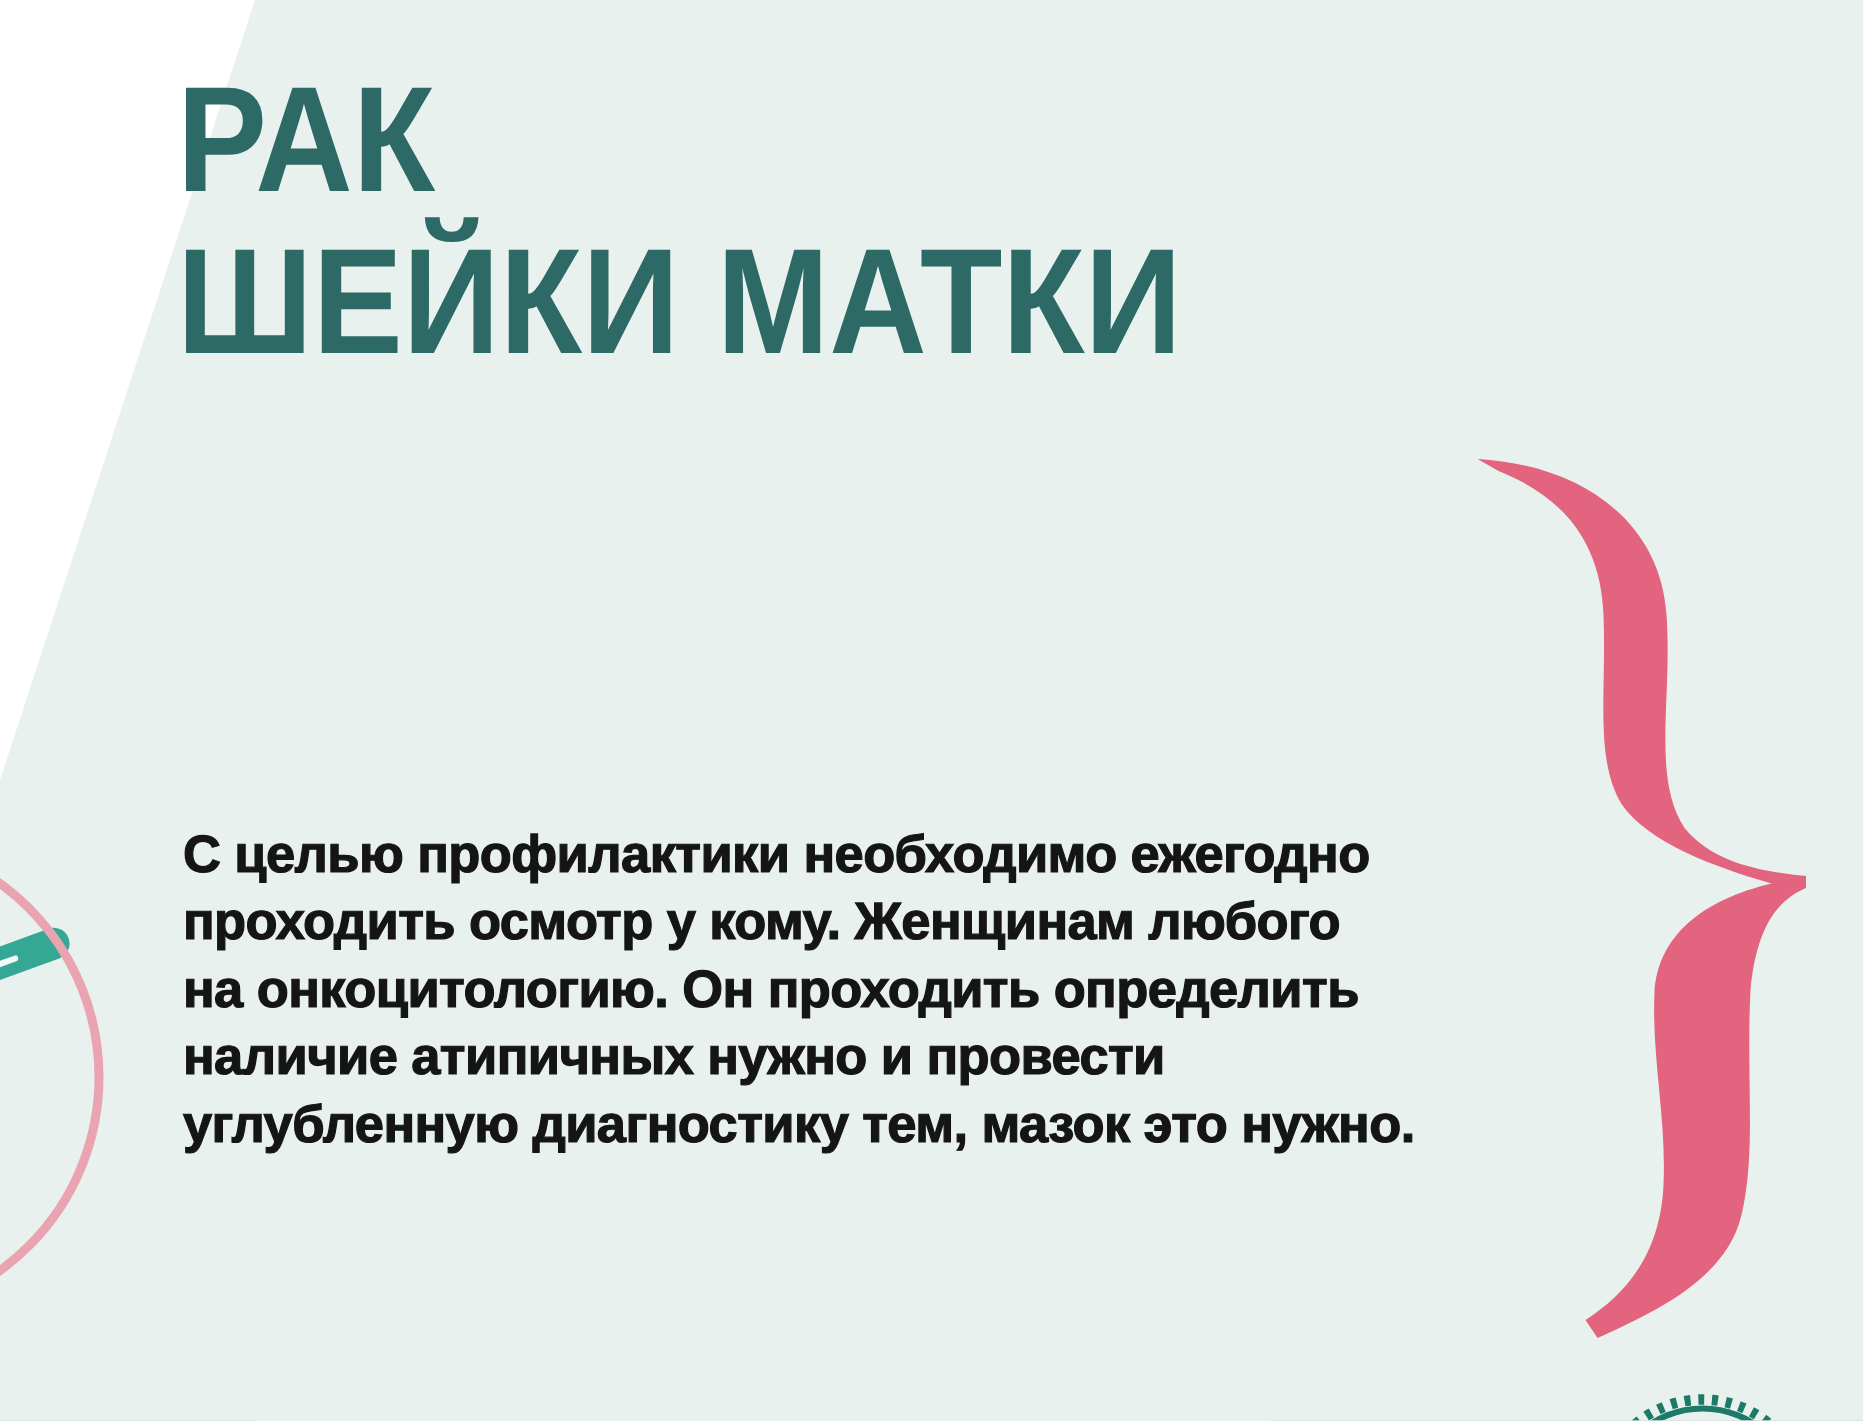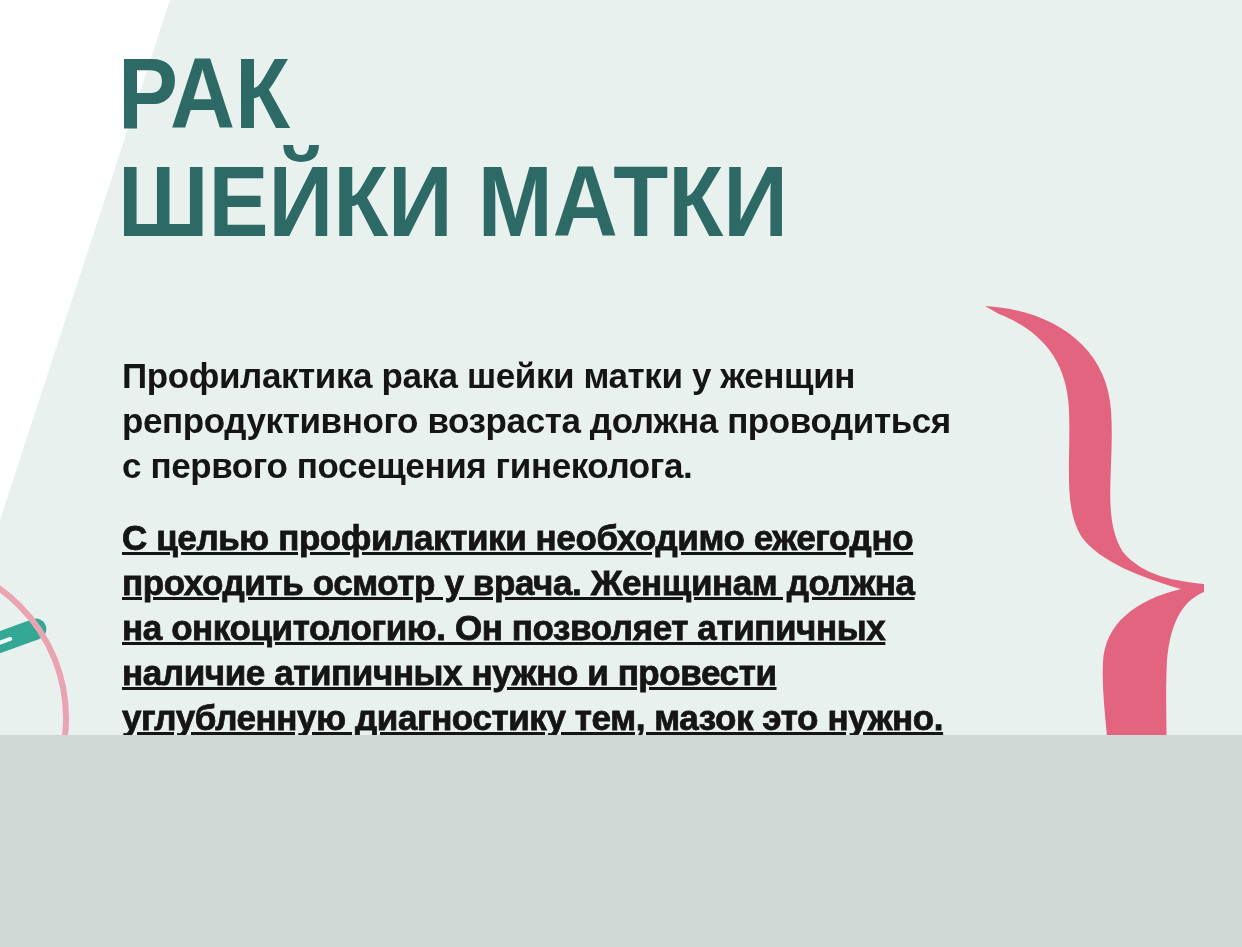--- a/index.html
+++ b/index.html
@@ -4,21 +4,21 @@
 <style>
   html, body {
     margin: 0;
     padding: 0;
     background: #cfd8d4;
     font-family: "Liberation Sans", "DejaVu Sans", sans-serif;
   }
   .page {
     position: relative;
     width: 1242px;
-    height: 735px;
+    height: 947px;
     overflow: hidden;
     background: var(--background, #e9f1ee);
   }
   
   .corner-triangle {
     position: absolute;
     left: 0; top: 0;
     width: 300px; height: 600px;
     background: var(--panel-white, #ffffff);
     clip-path: polygon(0 0, 170px 0, 0 520px);
@@ -47,23 +47,22 @@
     color: var(--body-text, #151515);
     letter-spacing: -0.4px;
     white-space: nowrap;
   }
   .paragraph .pline { display: block; }
   .intro {
     top: 353px;
     font-weight: 600;
   }
   .body-par {
-    top: 515px;
+    top: 547px;
     font-weight: 800;
-    text-decoration: underline;
     -webkit-text-stroke: 0.8px currentColor;
   }
   
   .brace {
     position: absolute;
     left: 975px;
     top: 300px;
     width: 240px;
     height: 600px;
   }
@@ -130,30 +129,25 @@
 
 <div class="page">
 
   <div class="corner-triangle"></div>
 
   <h1 class="title">
     <span class="tline">РАК</span>
     <span class="tline">ШЕЙКИ МАТКИ</span>
   </h1>
 
-  <p class="paragraph intro">
-    <span class="pline">Профилактика рака шейки матки у женщин</span>
-    <span class="pline">репродуктивного возраста должна проводиться</span>
-    <span class="pline">с первого посещения гинеколога.</span>
-  </p>
 
   <p class="paragraph body-par">
     <span class="pline">С целью профилактики необходимо ежегодно</span>
-    <span class="pline">проходить осмотр у врача. Женщинам должна</span>
-    <span class="pline">на онкоцитологию. Он позволяет атипичных</span>
+    <span class="pline">проходить осмотр у кому. Женщинам любого</span>
+    <span class="pline">на онкоцитологию. Он проходить определить</span>
     <span class="pline">наличие атипичных нужно и провести</span>
     <span class="pline">углубленную диагностику тем, мазок это нужно.</span>
   </p>
 
   <svg class="brace" viewBox="0 0 240 600" xmlns="http://www.w3.org/2000/svg" aria-hidden="true">
     <path d="M 10 6
              C 80 10 132 48 136 110
              C 140 166 126 218 148 252
              C 168 276 200 281 229 284
              L 229 292

